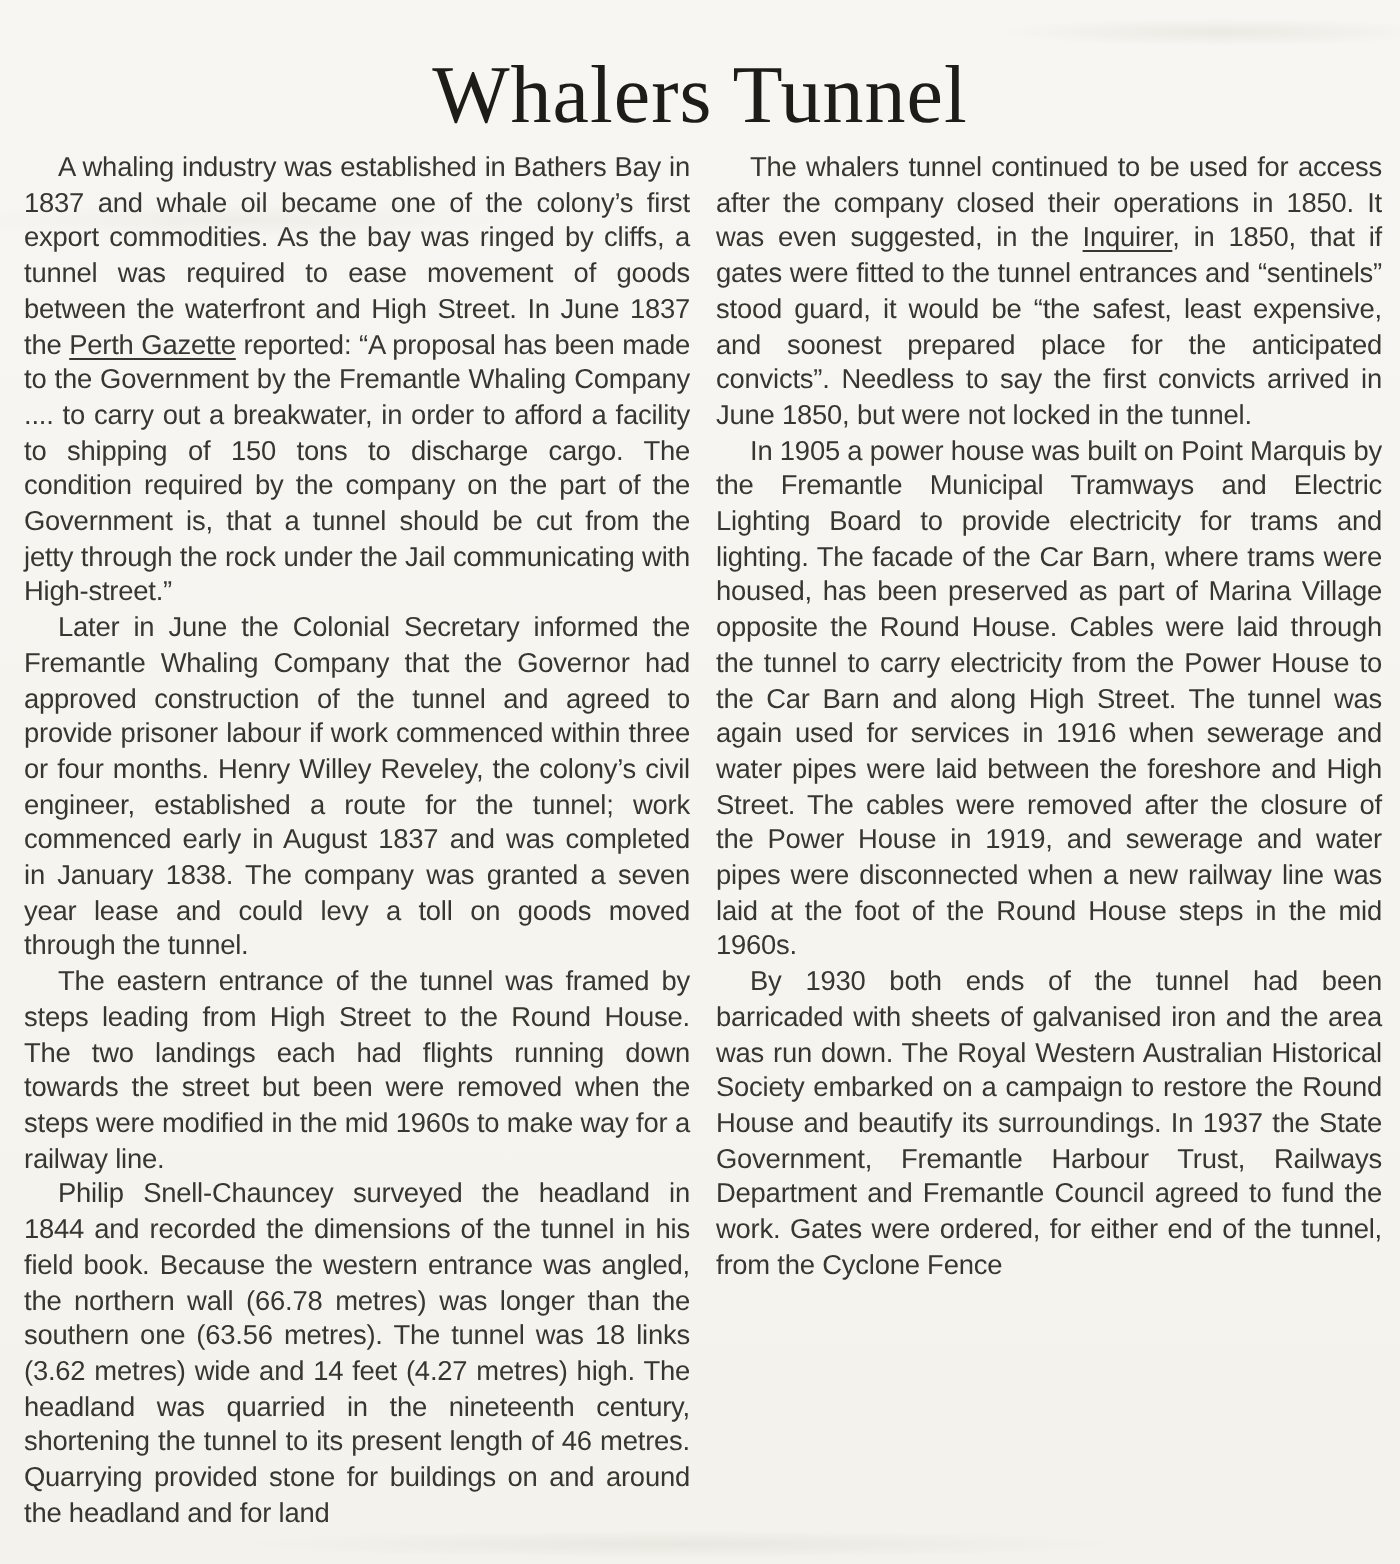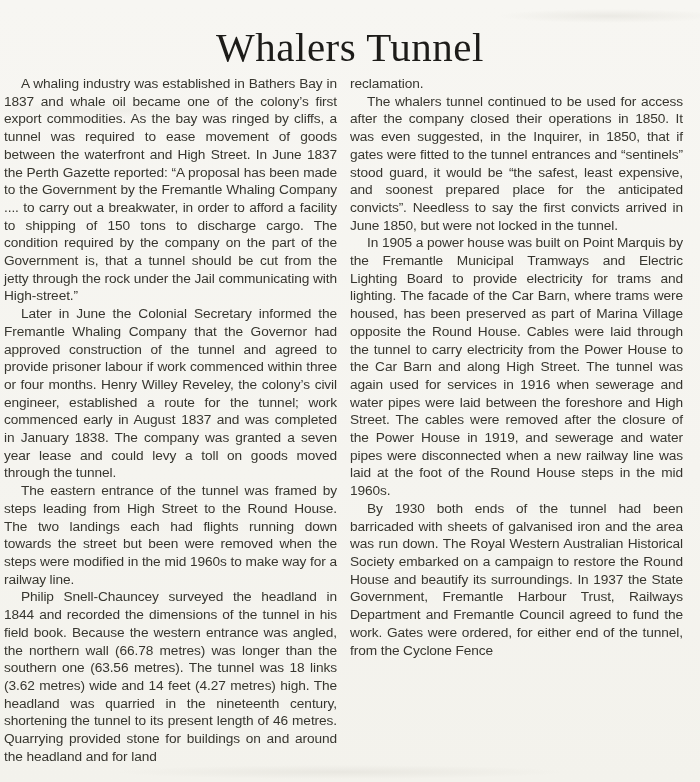--- a/index.html
+++ b/index.html
@@ -31,56 +31,56 @@
     text-align: center;
     font-family: "Liberation Serif", serif;
     font-weight: 400;
     font-size: 41px;
     letter-spacing: 0.5px;
     color: #1d1c19;
   }
   .columns {
     position: absolute;
     top: 75px;
-    left: 4px;
+    left: 12px;
     width: 679px;
     display: flex;
     gap: 13px;
   }
   .col {
     flex: 1 1 0;
     min-width: 0;
   }
   .col p {
     margin: 0;
     font-size: 13.7px;
     line-height: 17.7px;
     text-align: justify;
     color: #37362f;
     letter-spacing: -0.1px;
   }
   .col p.indent {
     text-indent: 17px;
   }
   .u {
+    text-decoration: underline;
     text-underline-offset: 2px;
   }
 </style>
 </head>
 <body>
 
 <div class="page">
   <h1 class="title">Whalers Tunnel</h1>
   <div class="columns">
     <div class="col">
         <p class="indent"><span>A whaling industry was established in Bathers Bay in 1837 and whale oil became one of the colony’s first export commodities. As the bay was ringed by cliffs, a tunnel was required to ease movement of goods between the waterfront and High Street. In June 1837 the </span><span class="u">Perth Gazette</span><span> reported: “A proposal has been made to the Government by the Fremantle Whaling Company .... to carry out a breakwater, in order to afford a facility to shipping of 150 tons to discharge cargo. The condition required by the company on the part of the Government is, that a tunnel should be cut from the jetty through the rock under the Jail communicating with High-street.”</span></p>
         <p class="indent"><span>Later in June the Colonial Secretary informed the Fremantle Whaling Company that the Governor had approved construction of the tunnel and agreed to provide prisoner labour if work commenced within three or four months. Henry Willey Reveley, the colony’s civil engineer, established a route for the tunnel; work commenced early in August 1837 and was completed in January 1838. The company was granted a seven year lease and could levy a toll on goods moved through the tunnel.</span></p>
         <p class="indent"><span>The eastern entrance of the tunnel was framed by steps leading from High Street to the Round House. The two landings each had flights running down towards the street but been were removed when the steps were modified in the mid 1960s to make way for a railway line.</span></p>
         <p class="indent"><span>Philip Snell-Chauncey surveyed the headland in 1844 and recorded the dimensions of the tunnel in his field book. Because the western entrance was angled, the northern wall (66.78 metres) was longer than the southern one (63.56 metres). The tunnel was 18 links (3.62 metres) wide and 14 feet (4.27 metres) high. The headland was quarried in the nineteenth century, shortening the tunnel to its present length of 46 metres. Quarrying provided stone for buildings on and around the headland and for land</span></p>
       </div>
     <div class="col">
-        <p><span>reclamation.</span></p>
         <p class="indent"><span>The whalers tunnel continued to be used for access after the company closed their operations in 1850. It was even suggested, in the </span><span class="u">Inquirer</span><span>, in 1850, that if gates were fitted to the tunnel entrances and “sentinels” stood guard, it would be “the safest, least expensive, and soonest prepared place for the anticipated convicts”. Needless to say the first convicts arrived in June 1850, but were not locked in the tunnel.</span></p>
         <p class="indent"><span>In 1905 a power house was built on Point Marquis by the Fremantle Municipal Tramways and Electric Lighting Board to provide electricity for trams and lighting. The facade of the Car Barn, where trams were housed, has been preserved as part of Marina Village opposite the Round House. Cables were laid through the tunnel to carry electricity from the Power House to the Car Barn and along High Street. The tunnel was again used for services in 1916 when sewerage and water pipes were laid between the foreshore and High Street. The cables were removed after the closure of the Power House in 1919, and sewerage and water pipes were disconnected when a new railway line was laid at the foot of the Round House steps in the mid 1960s.</span></p>
         <p class="indent"><span>By 1930 both ends of the tunnel had been barricaded with sheets of galvanised iron and the area was run down. The Royal Western Australian Historical Society embarked on a campaign to restore the Round House and beautify its surroundings. In 1937 the State Government, Fremantle Harbour Trust, Railways Department and Fremantle Council agreed to fund the work. Gates were ordered, for either end of the tunnel, from the Cyclone Fence</span></p>
       </div>
   </div>
 </div>
 
 </body></html>

